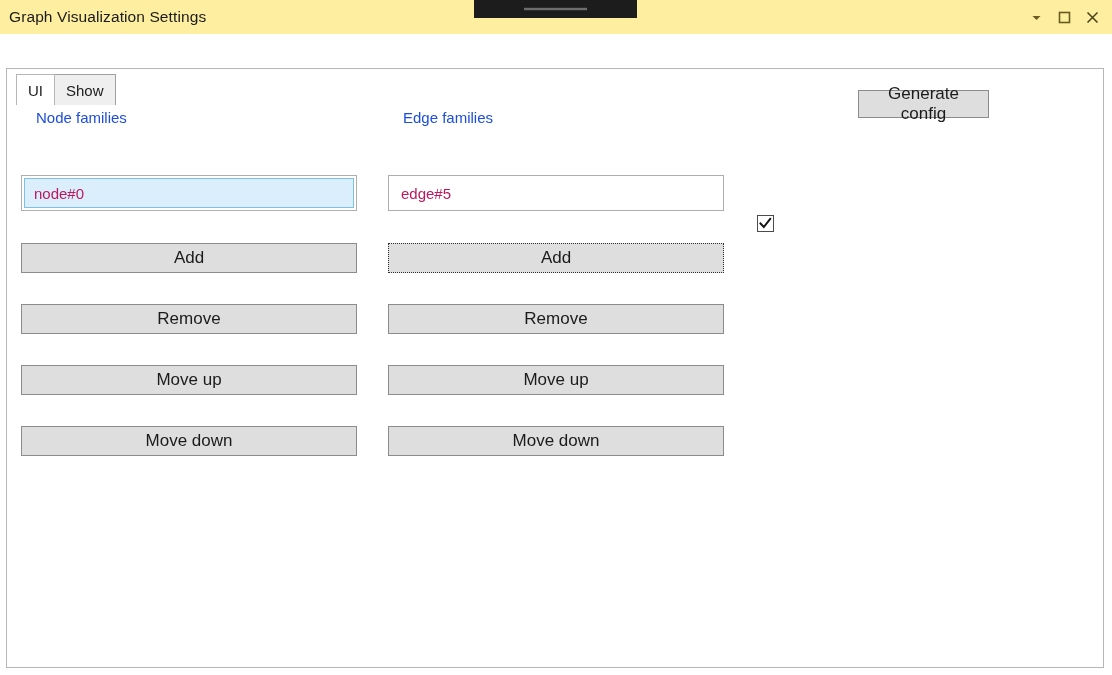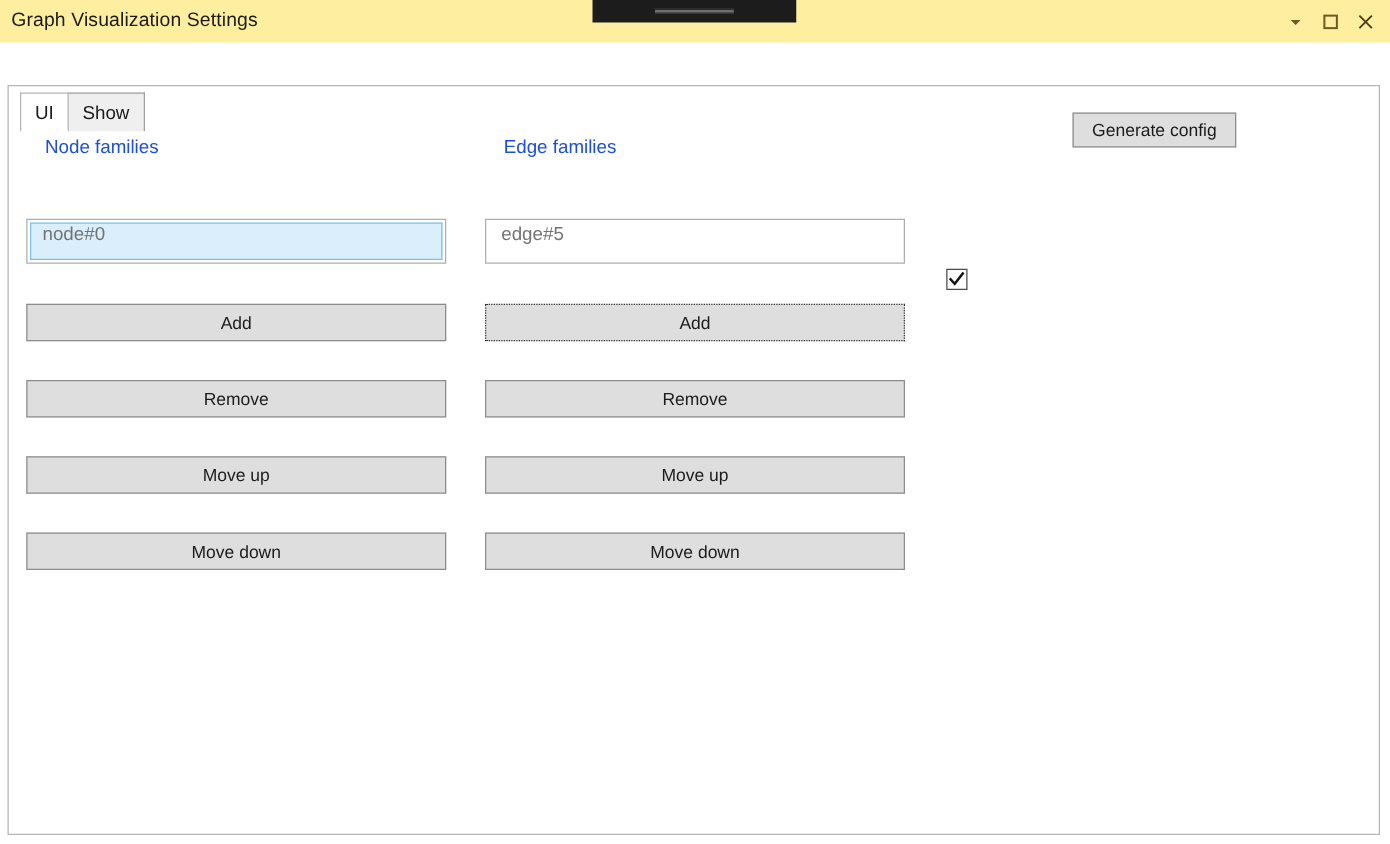--- a/index.html
+++ b/index.html
@@ -129,35 +129,36 @@
     background: #ffffff;
     border: 1px solid #aeaeae;
     padding: 2px;
   }
   #node-listbox { left: 14px; top: 106px; width: 336px; height: 36px; }
   #edge-listbox { left: 381px; top: 106px; width: 336px; height: 36px; }
 
   .list-item {
     height: 30px;
     display: flex;
+    align-items: center;
     padding-left: 9px;
     font-size: 15px;
-    color: #737373;
+    color: #be185d;
     border: 1px solid transparent;
   }
   .list-item.selected {
     background: #daeffb;
     border: 1px solid #7fc0e8;
   }
 
   .btn {
     position: absolute;
     background: #dedede;
     border: 1px solid #8c8c8c;
-    font-size: 14px;
+    font-size: 17px;
     color: #1b1b1b;
     display: flex;
     align-items: center;
     justify-content: center;
     font-family: "Liberation Sans", sans-serif;
     padding: 12px;
     cursor: default;
   }
   .btn.focused {
     border: 1px dotted #333333;

